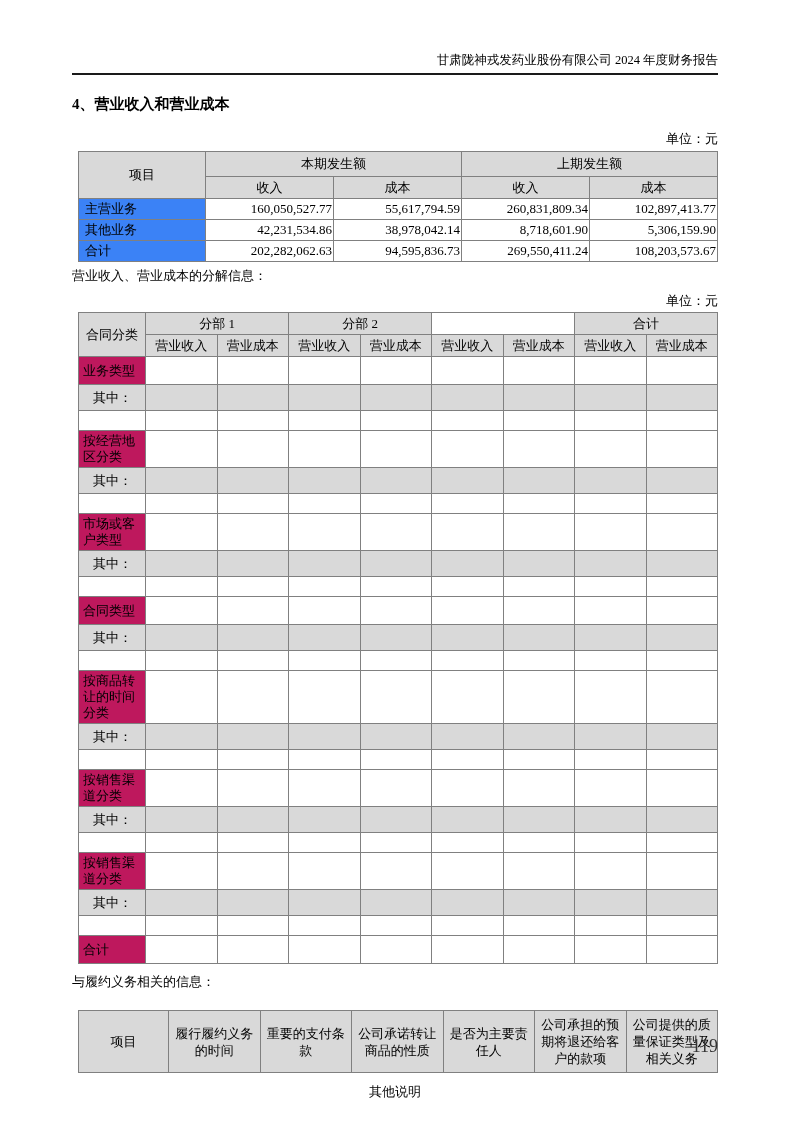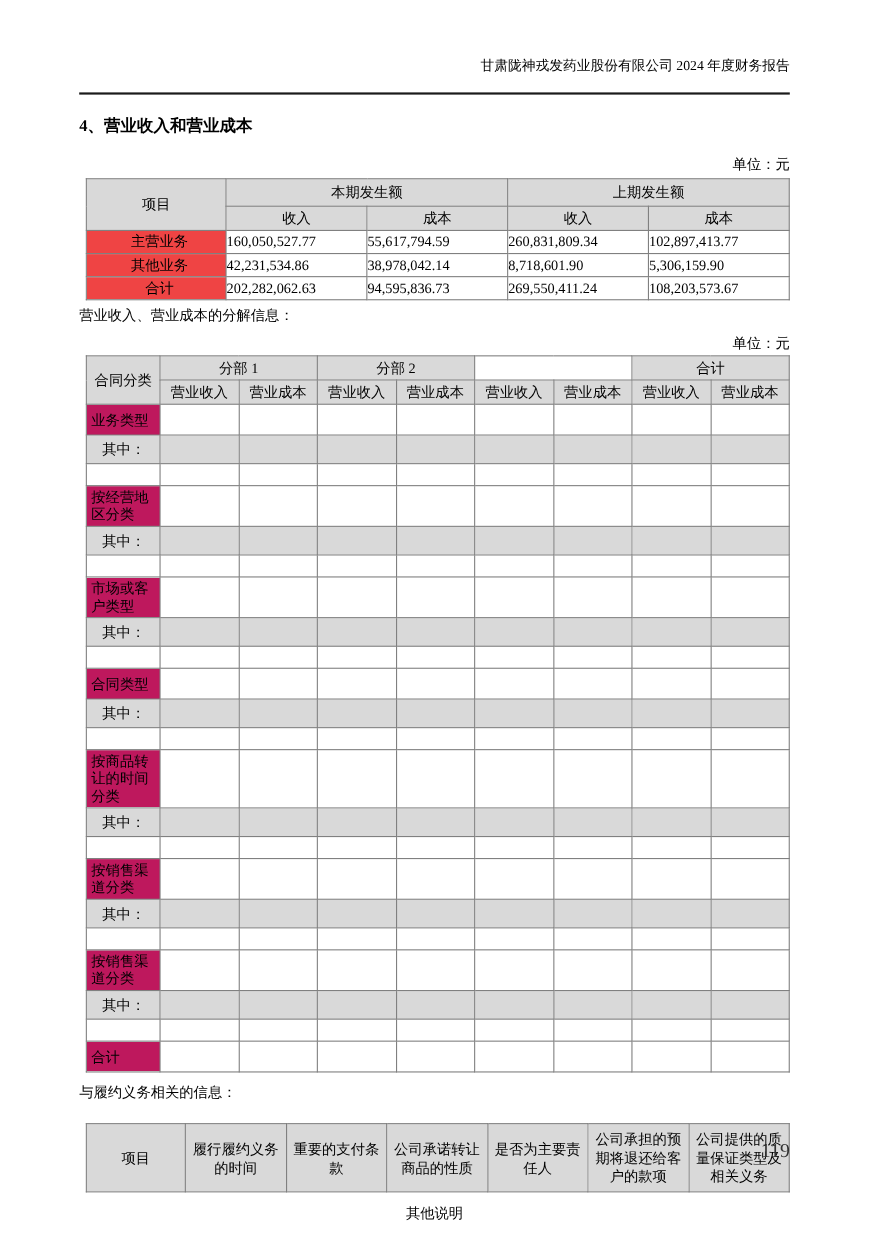--- a/index.html
+++ b/index.html
@@ -5,21 +5,21 @@
   html,body { margin:0; padding:0; background:#ffffff; }
   .page {
     position:relative; width:793px; height:1122px; background:#ffffff;
     font-family:"Liberation Serif","DejaVu Serif",serif; color:#000000;
     overflow:hidden; margin:0 auto;
   }
   .content { padding:52px 75px 0 72px; }
 
   .doc-header {
     text-align:right; font-size:12.5px; line-height:16px;
-    padding-bottom:16px; border-bottom:2px solid #1a1a1a;
+    padding-bottom:5px; border-bottom:2px solid #1a1a1a;
   }
 
   .section-title { font-size:15px; font-weight:bold; margin:20px 0 0 0; line-height:18px; }
 
   .unit-label { text-align:right; font-size:13px; line-height:15px; }
   .unit-1 { margin-top:18px; }
   .unit-2 { margin-top:9px; }
 
   .note { font-size:13px; line-height:16px; }
   .note-breakdown { margin-top:6px; }
@@ -31,22 +31,22 @@
     width:640px; margin-left:6px; font-size:13px;
   }
   td, th { border:1px solid #808080; font-weight:normal; padding:0; overflow:hidden; }
   th { background:#d9d9d9; text-align:center; }
 
   
   .revenue-table { margin-top:5px; }
   .revenue-table tr.hrow1 th { height:24px; }
   .revenue-table tr.hrow2 th { height:21px;margin-top:36px; }
   .revenue-table td { height:20px; }
-  .revenue-table td.item { background:#ef4444; text-align:center; padding-left:6px; }
-  .revenue-table td.num { padding-right:21px; }
+  .revenue-table td.item { background:#3b82f6; text-align:left; padding-left:6px; }
+  .revenue-table td.num { text-align:right; padding-right:1px; }
 
   
   .breakdown-table { margin-top:4px; }
   .breakdown-table tr.hrow1 th { height:21px; }
   .breakdown-table tr.hrow2 th { height:21px; }
   .breakdown-table th.seg-blank { background:#ffffff; }
   .breakdown-table td.bd-label {
     text-align:left; padding:2px 4px; line-height:16px; word-break:break-all;
   }
   .breakdown-table tr.row-category td { height:23px; }

